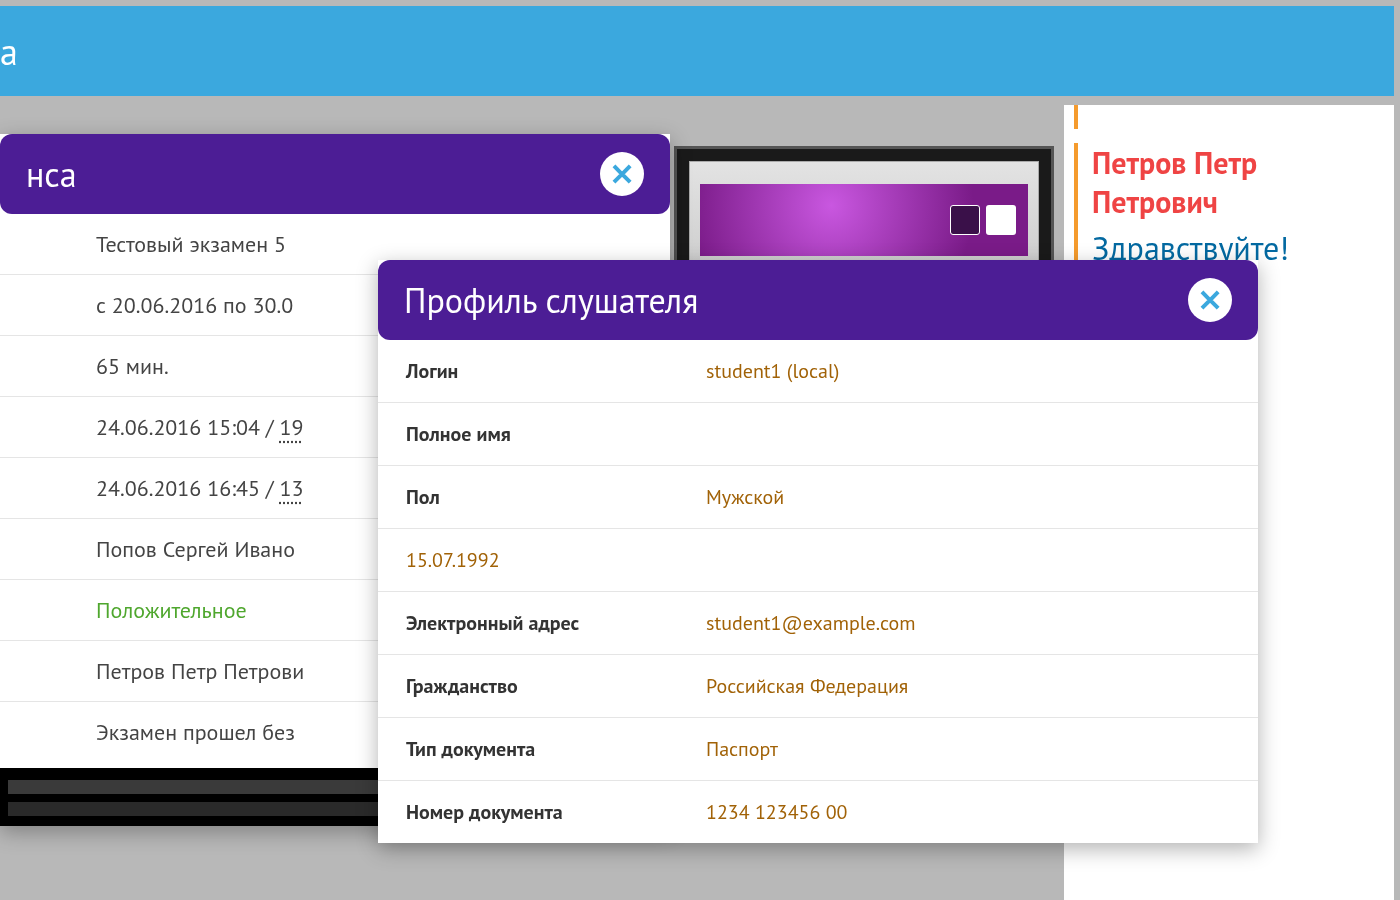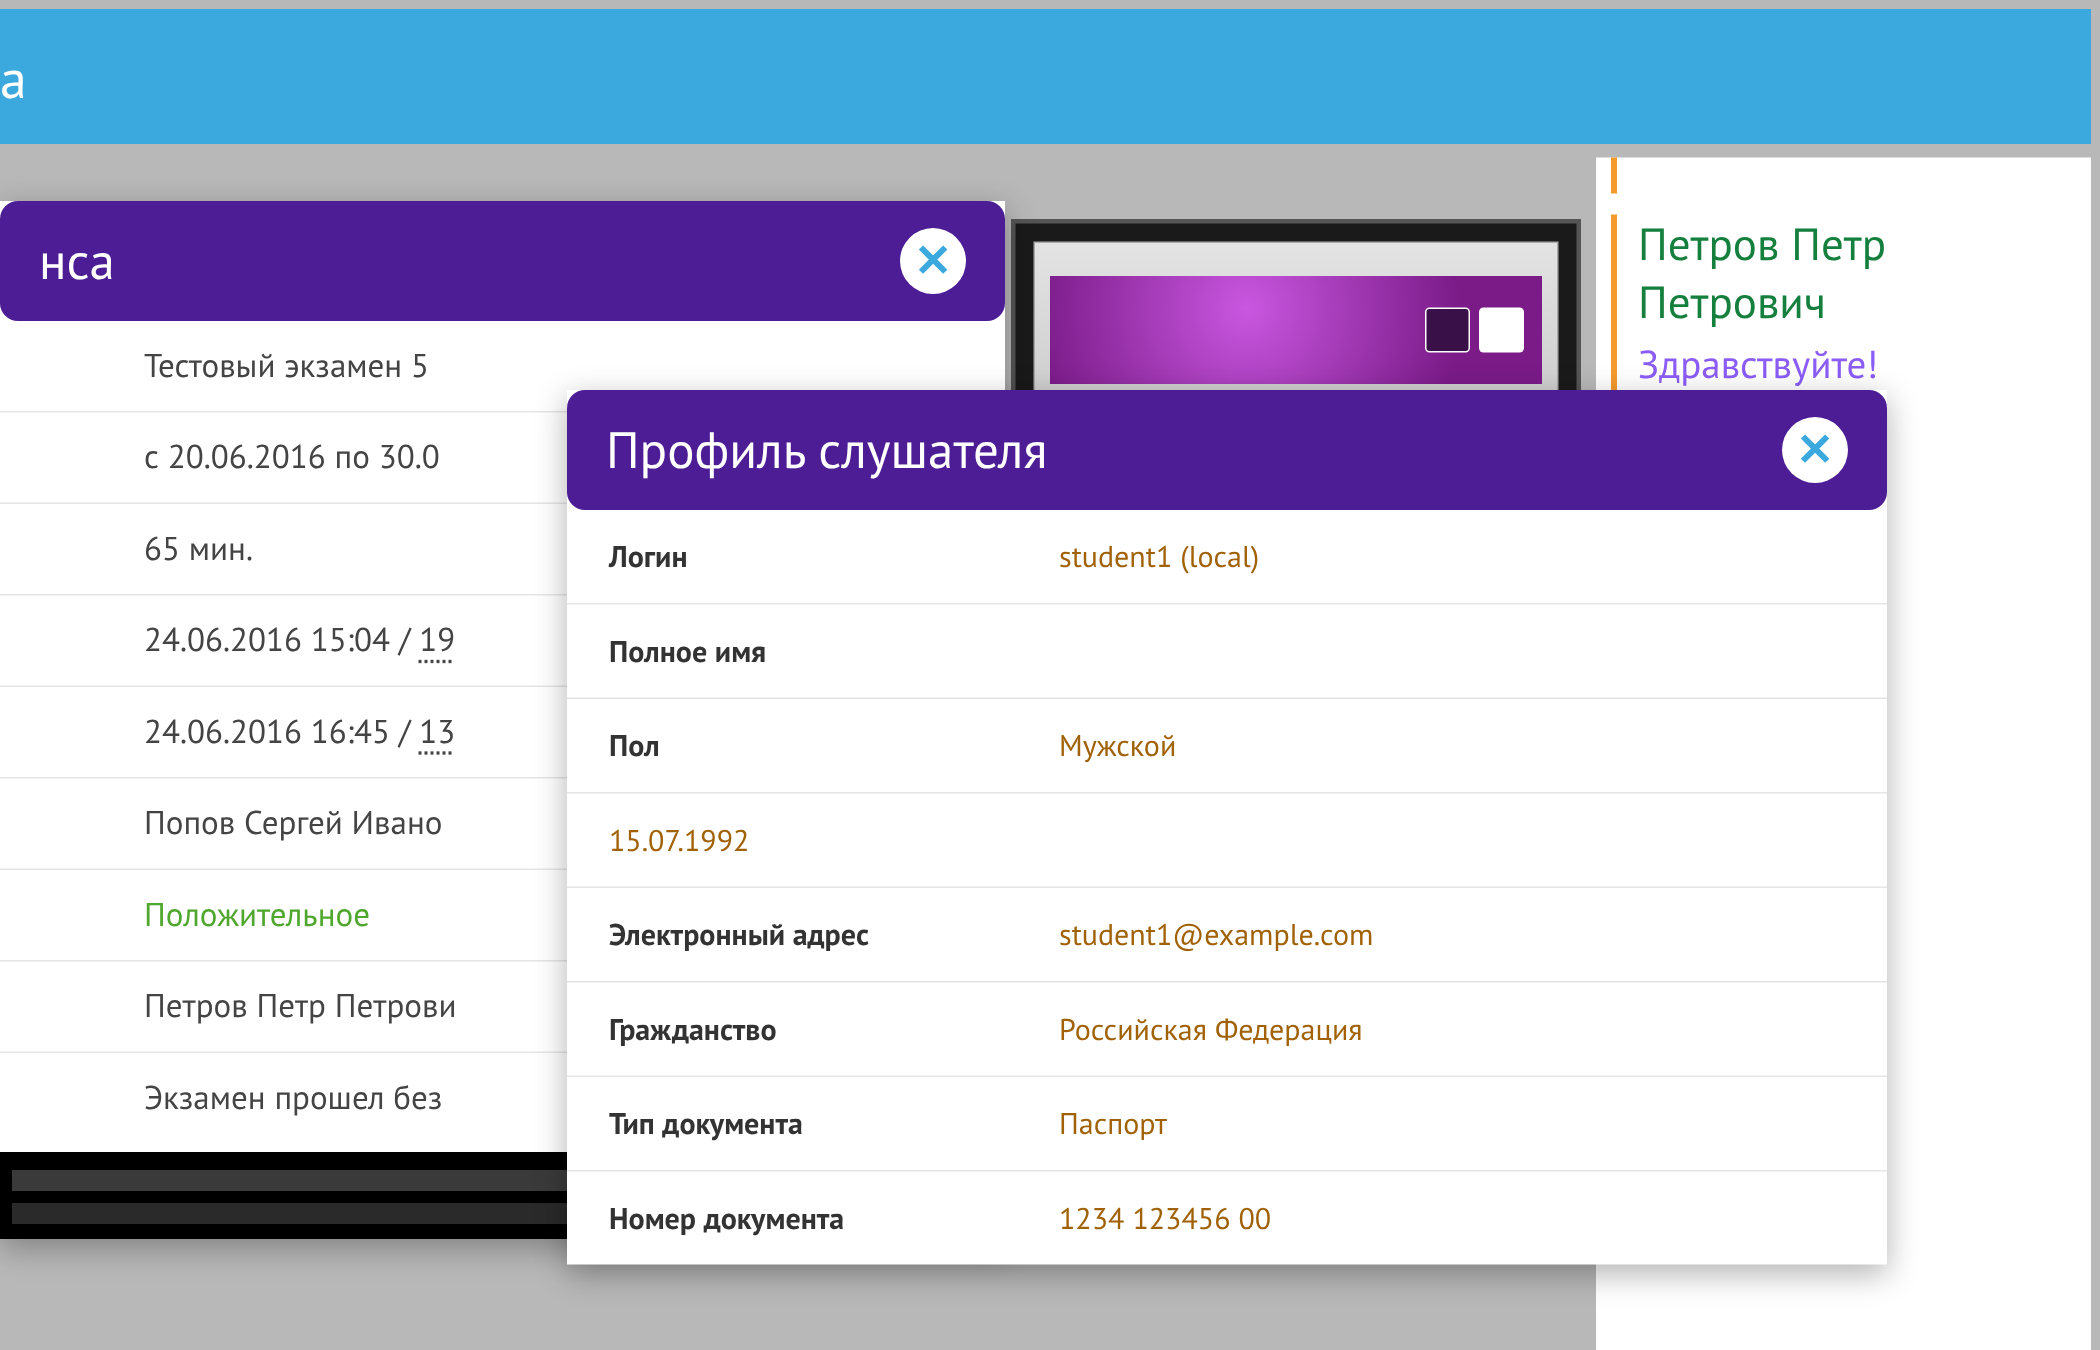--- a/index.html
+++ b/index.html
@@ -28,23 +28,23 @@
     width: 330px;
     bottom: 0;
     background: #fff;
     padding: 0 10px 0 10px;
   }
   .chat-entry {
     border-left: 4px solid #f59b2d;
     padding-left: 14px;
     margin: 14px 0 28px 0;
   }
-  .chat-name { color: #15803d; font-size: 30px; font-weight: 400; }
+  .chat-name { color: #ef4444; font-size: 30px; font-weight: 700; }
   .chat-time { color: #333; font-size: 30px; margin-left: 18px; }
-  .chat-text { color: #8b5cf6; font-size: 26px; margin-top: 6px; }
+  .chat-text { color: #0369a1; font-size: 32px; margin-top: 6px; }
   .chat-stub-bar {
     height: 24px;
     border-left: 4px solid #f59b2d;
     margin-top: 0;
   }
 
   .video-area {
     position: absolute;
     top: 146px; left: 674px;
     width: 380px; height: 130px;

